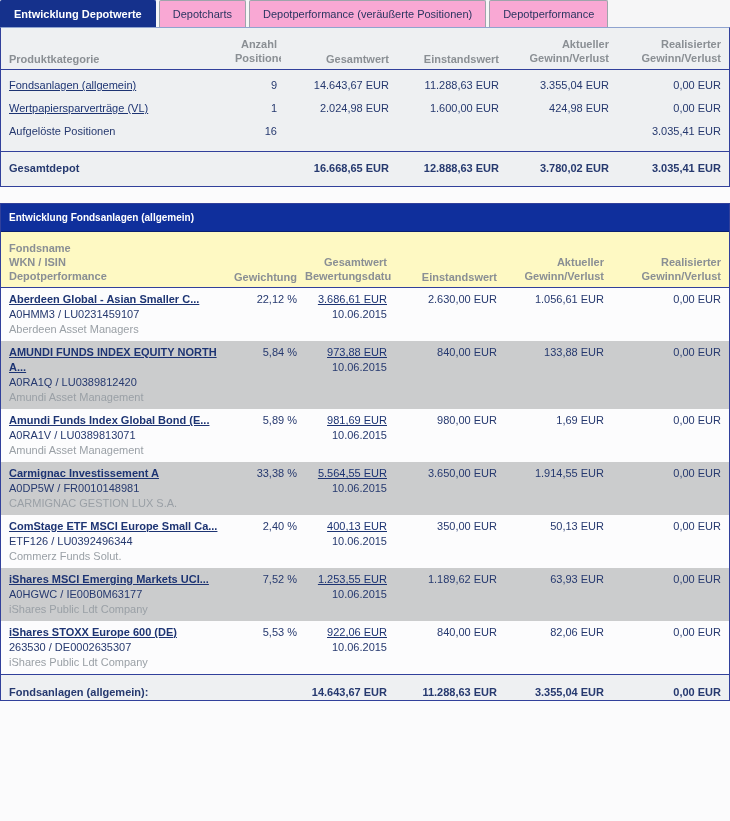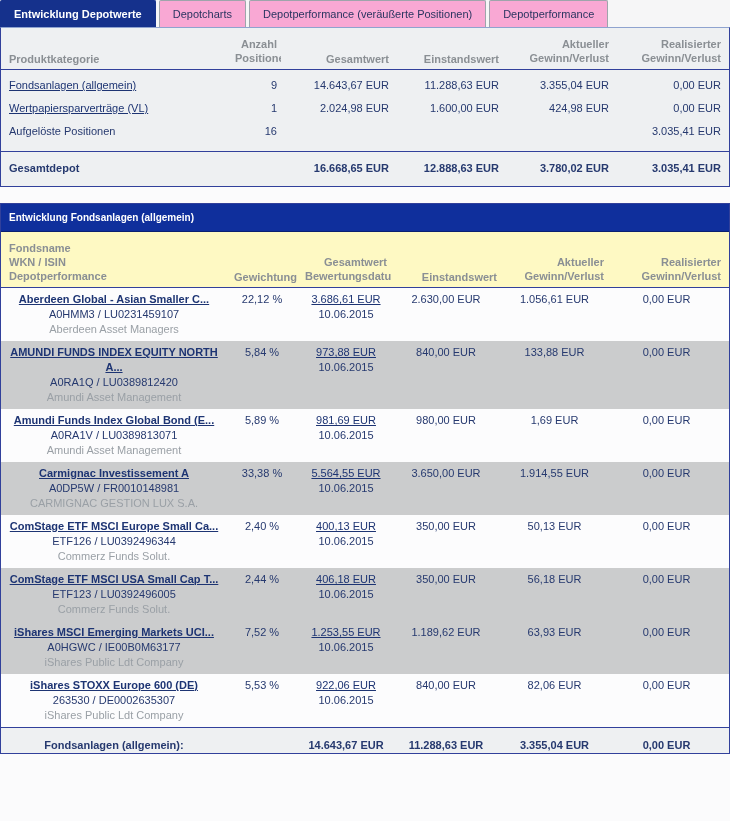--- a/index.html
+++ b/index.html
@@ -58,21 +58,21 @@
   
   .t2title {
     background:#0f2f9c;
     color:#fff;
     font-weight:bold;
     font-size:10px;
     padding:8px 8px;
     border-bottom:1px solid #0a2070;
   }
   .t2 thead th { background:#fef9c3; }
-  .t2 td { padding-top:4px; padding-bottom:4px; line-height:15px;text-align:center; }
+  .t2 td { padding-top:4px; padding-bottom:4px; line-height:15px; }
   .t2 tr.r0 { background:#fcfcfd; }
   .t2 tr.r1 { background:#cbcccd;margin-left:19px; }
   .t2 .fundname { font-weight:bold; }
   .t2 .wkn { color:#26396f; }
   .t2 .comp { color:#9aa0a6; }
   .t2 .date { color:#26396f; }
   .t2 tr.total td {
     background:#eef0f2;
     border-top:1px solid #31409b;
     font-weight:bold;
@@ -264,35 +264,20 @@
           <td class="num">
             <a>400,13 EUR</a>
             <div class="date">10.06.2015</div>
           </td>
           <td class="num">350,00 EUR</td>
           <td class="num">50,13 EUR</td>
           <td class="num last">0,00 EUR</td>
         </tr>
         <tr class="r1">
           <td class="first">
-            <a class="fundname">ComStage ETF MSCI USA Small Cap T...</a>
-            <div class="wkn">ETF123 / LU0392496005</div>
-            <div class="comp">Commerz Funds Solut.</div>
-          </td>
-          <td class="num">2,44 %</td>
-          <td class="num">
-            <a>406,18 EUR</a>
-            <div class="date">10.06.2015</div>
-          </td>
-          <td class="num">350,00 EUR</td>
-          <td class="num">56,18 EUR</td>
-          <td class="num last">0,00 EUR</td>
-        </tr>
-        <tr class="r1">
-          <td class="first">
             <a class="fundname">iShares MSCI Emerging Markets UCI...</a>
             <div class="wkn">A0HGWC / IE00B0M63177</div>
             <div class="comp">iShares Public Ldt Company</div>
           </td>
           <td class="num">7,52 %</td>
           <td class="num">
             <a>1.253,55 EUR</a>
             <div class="date">10.06.2015</div>
           </td>
           <td class="num">1.189,62 EUR</td>

